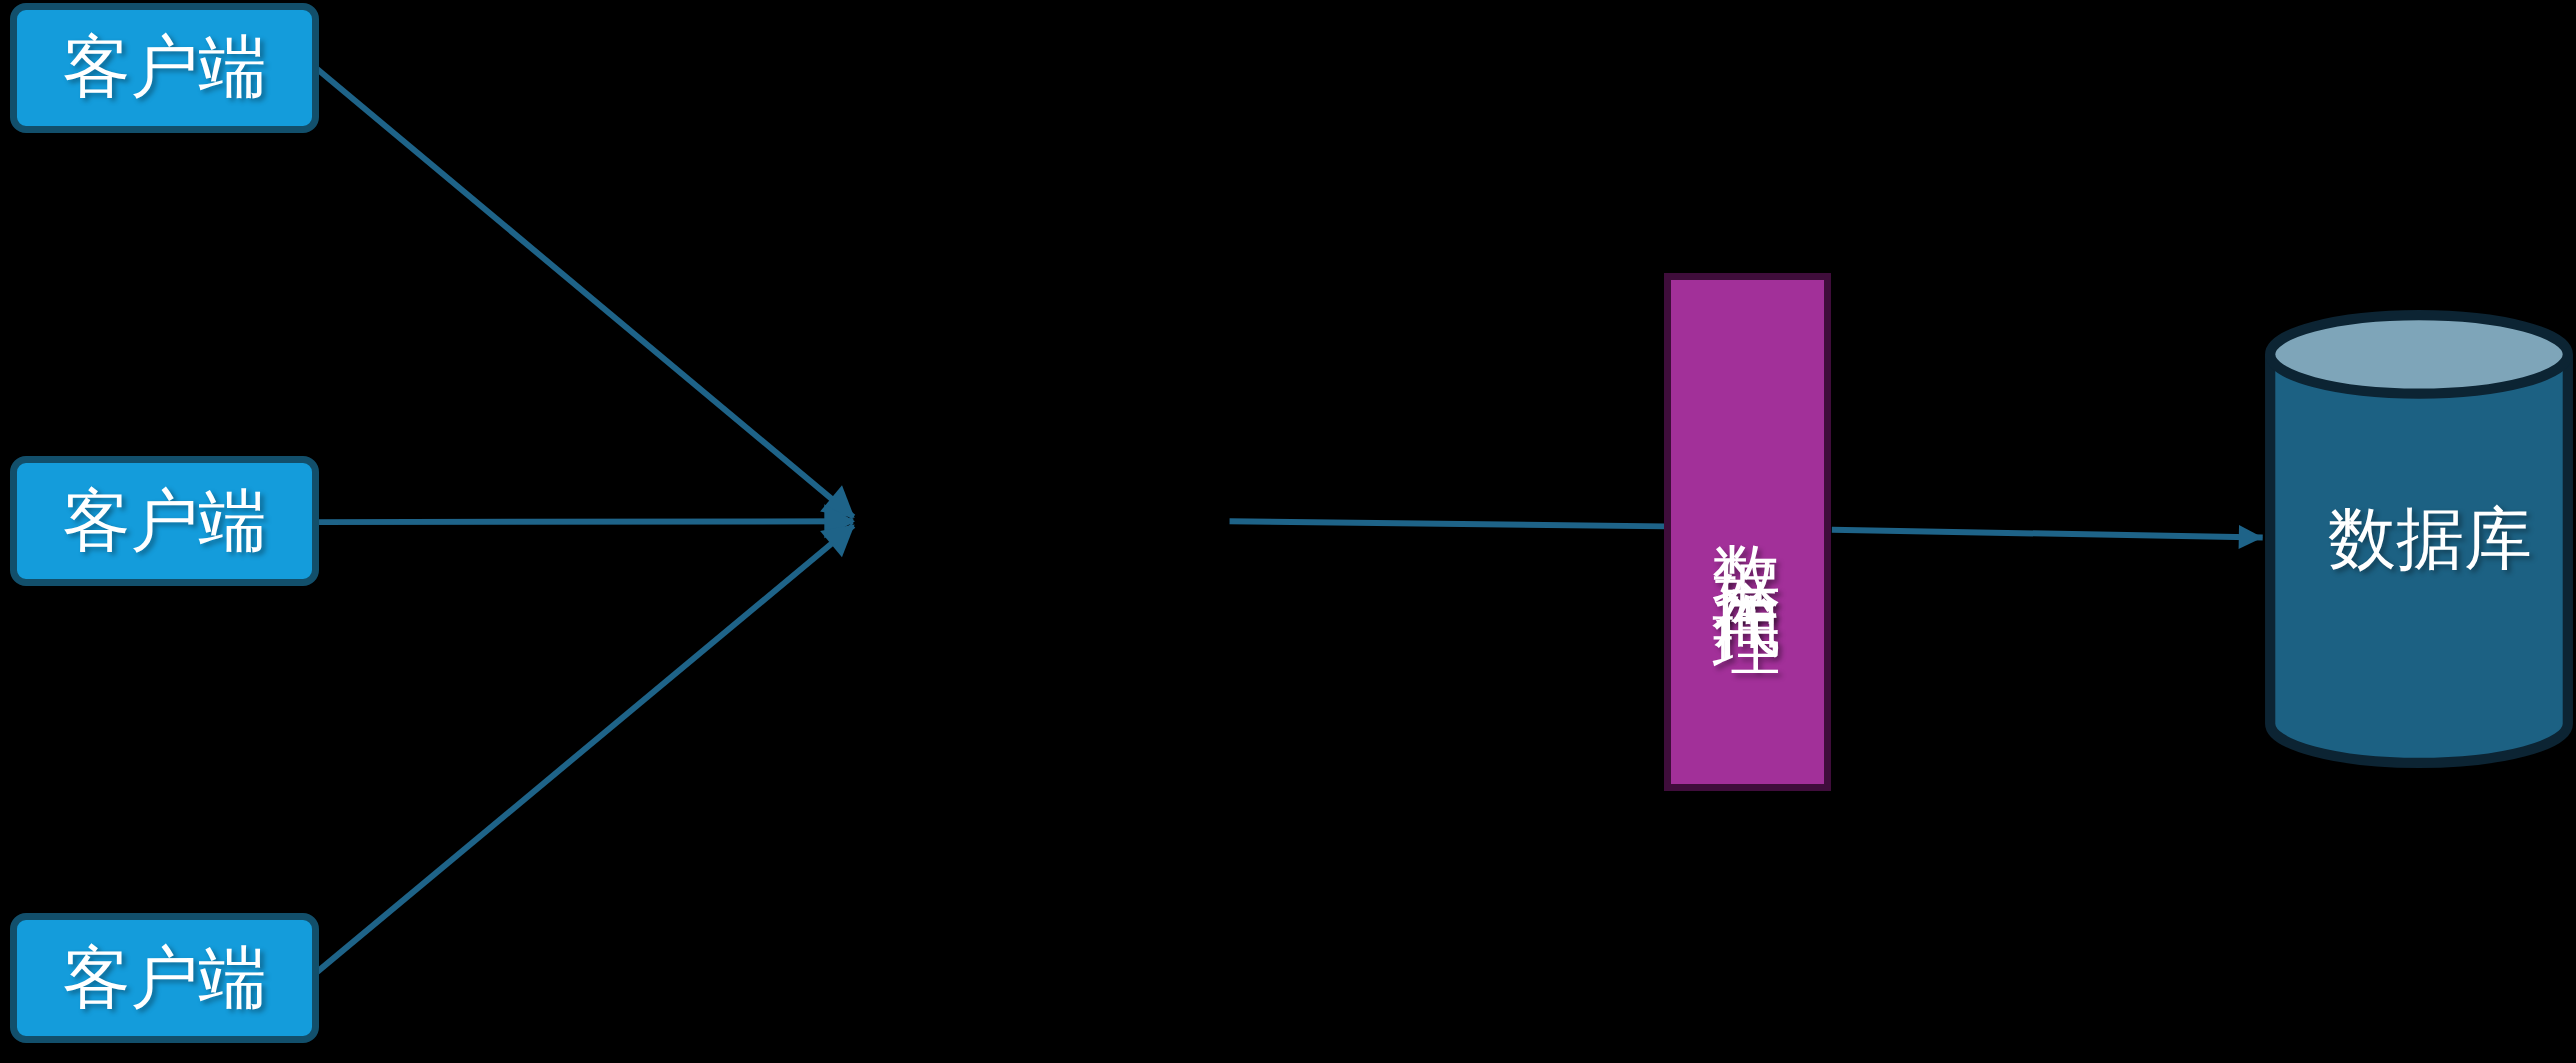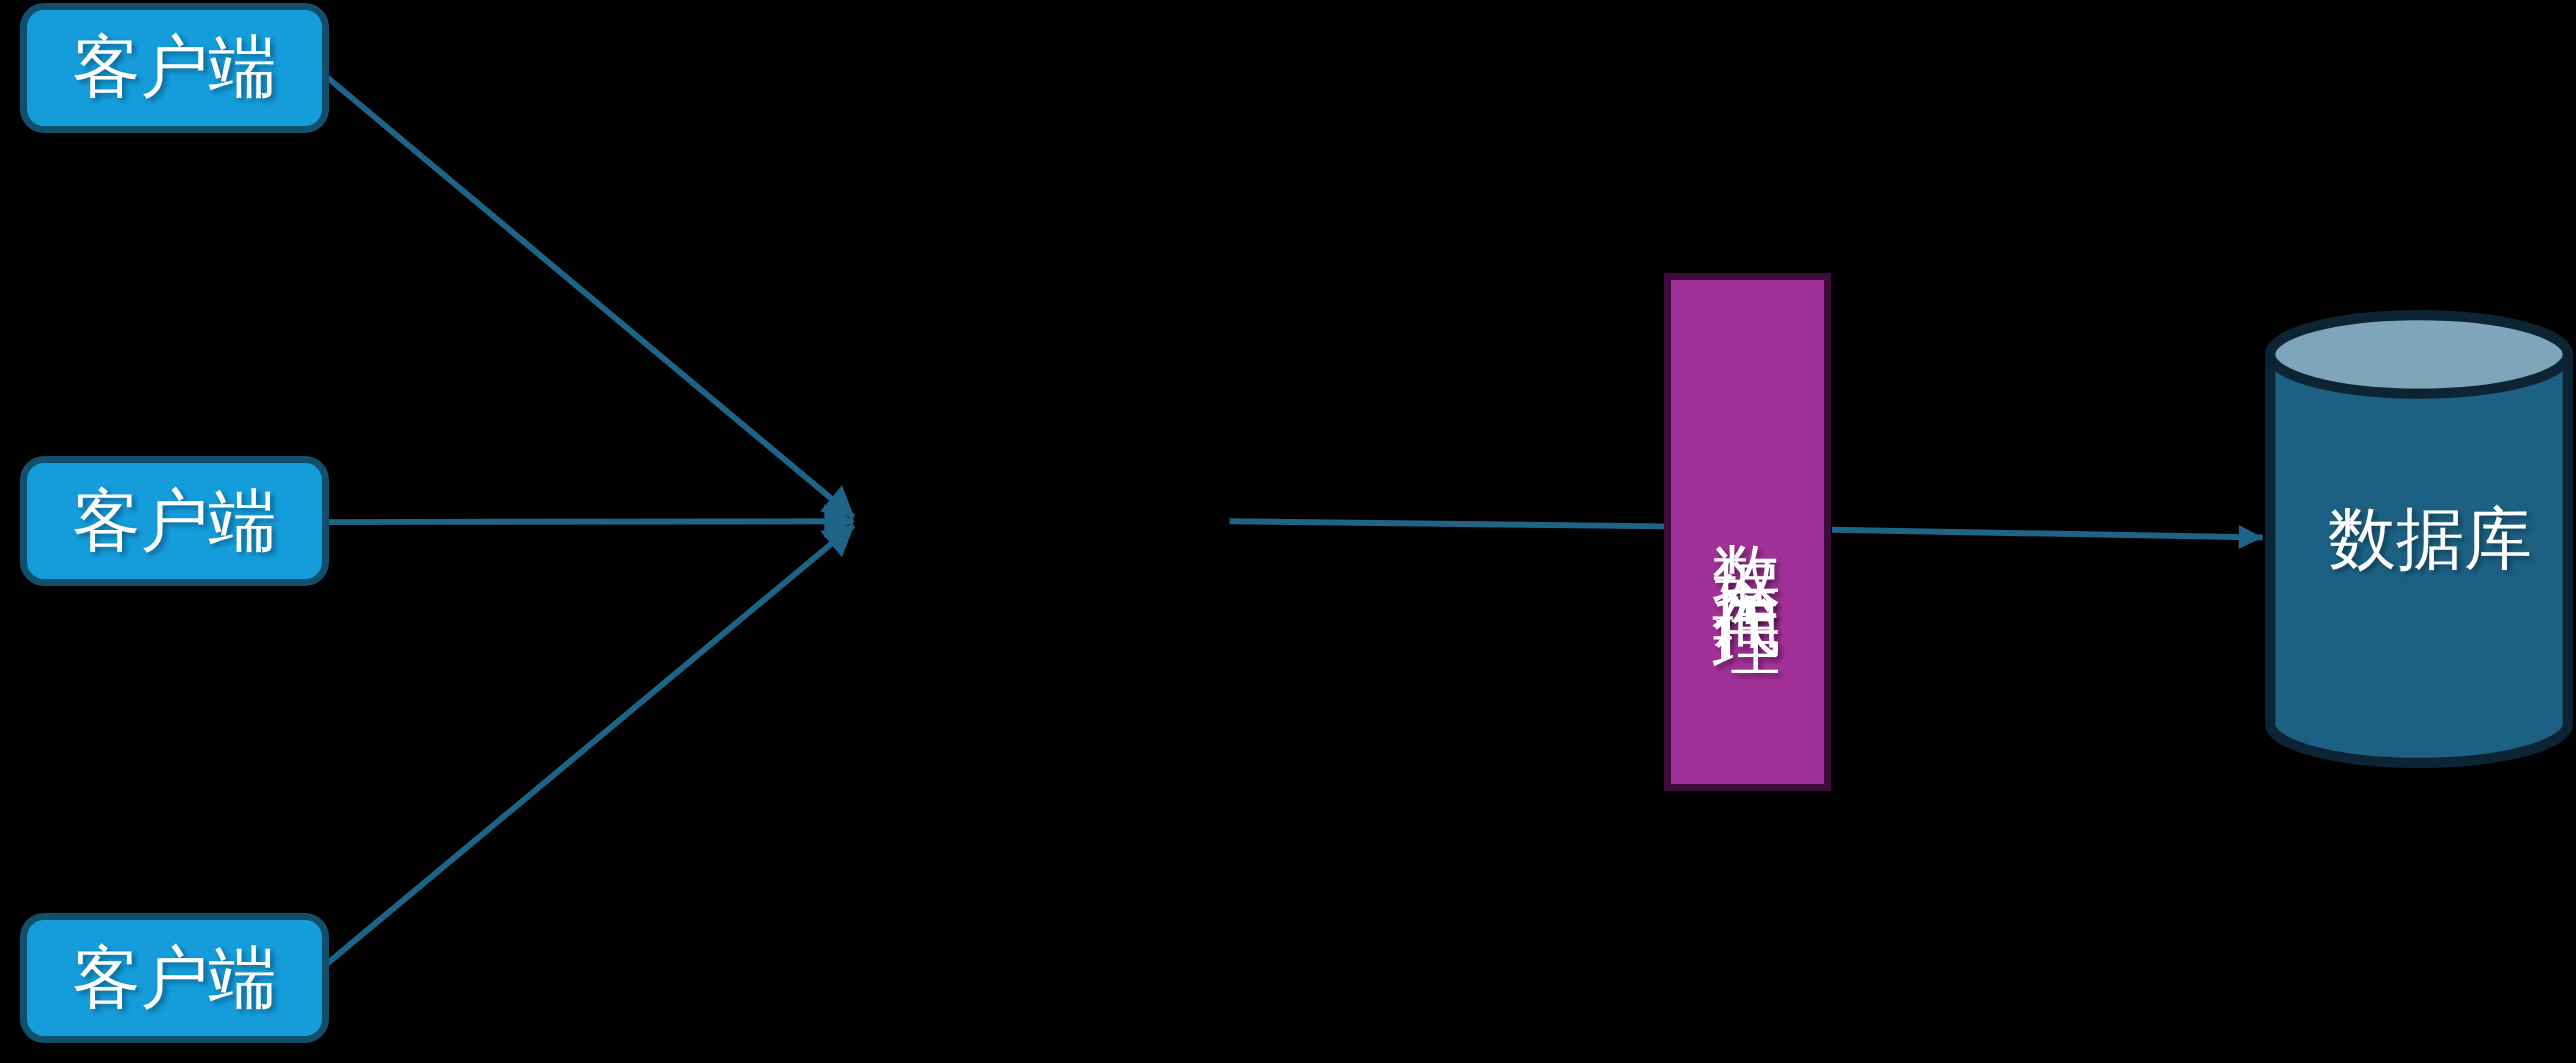--- a/index.html
+++ b/index.html
@@ -36,26 +36,26 @@
     z-index: 2;
     display: flex;
     align-items: center;
     justify-content: center;
     box-sizing: border-box;
     color: var(--textColor, #FFFFFF);
     font-size: 68px;
     text-shadow: 3.4px 3.4px 5.1px rgba(0,0,0,0.35);
   }
   .client {
-    left: 20px;
+    left: 10px;
     width: 309px;
     height: 130px;
     background: var(--clientFill, #149CDB);
     border: 7.7px solid var(--clientBorder, #124F6B);
-    border-radius: 24px;
+    border-radius: 16px;
   }
   .client-1 { top: 2.6px; }
   .client-2 { top: 456px; }
   .client-3 { top: 913px; }
   .process {
     left: 855px;
     top: 445px;
     width: 373px;
     height: 154px;
     background: var(--processFill, #E8712E);

